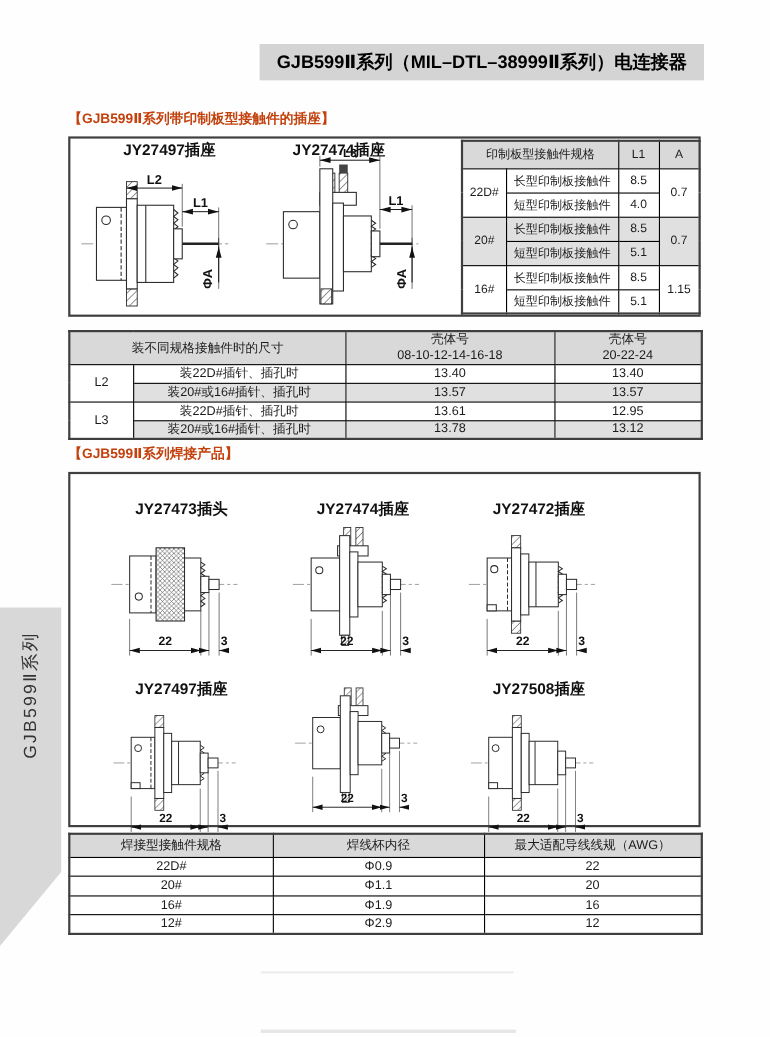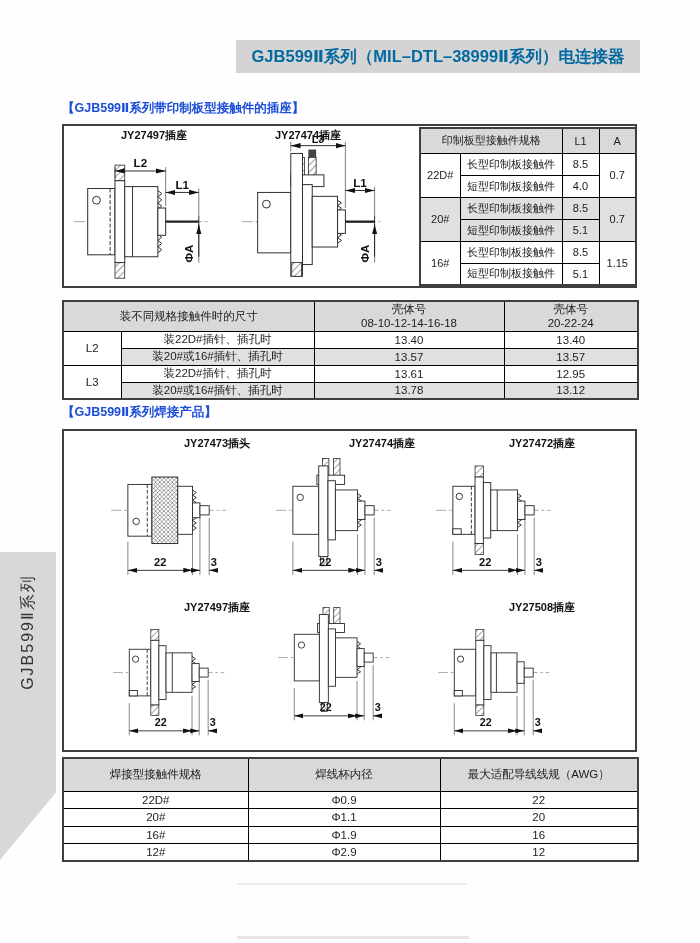--- a/index.html
+++ b/index.html
@@ -3,36 +3,36 @@
 <meta charset="utf-8">
 <style>
   html,body{margin:0;padding:0;background:#fff;}
   *{box-sizing:border-box;}
   .page{position:relative;width:700px;height:943px;background:#fefefe;overflow:hidden;
         font-family:"Liberation Sans","DejaVu Sans",sans-serif;color:#1a1a1a;}
 
   
   .header-bar{position:absolute;left:236px;top:40px;width:404px;height:33px;background:#d4d4d4;
               display:flex;align-items:center;justify-content:center;
-              font-size:16.5px;font-weight:bold;color:#0369a1;white-space:nowrap;}
+              font-size:16.5px;font-weight:bold;color:#000000;white-space:nowrap;}
 
   
   .sidebar-tab{position:absolute;left:0;top:552px;width:56px;height:308px;background:#d8d8d8;
                clip-path:polygon(0 0,100% 0,100% 78%,0 100%);}
   .sidebar-text{position:absolute;left:28px;top:632px;transform:translate(-50%,-50%) rotate(-90deg);
                 font-size:16px;letter-spacing:2px;color:#333;white-space:nowrap;}
 
-  .sec-title{position:absolute;font-size:12.5px;font-weight:bold;color:#1d4ed8;white-space:nowrap;}
+  .sec-title{position:absolute;font-size:12.5px;font-weight:bold;color:#c2410c;white-space:nowrap;}
   .sec1{left:62px;top:100px;} .sec2{left:62px;top:404px;}
 
   .figbox{position:absolute;border:2px solid #3f3f3f;background:#fff;}
   .figbox1{left:62px;top:124px;width:575px;height:164px;}
   .figbox2{left:62px;top:429px;width:575px;height:323px;}
 
-  .fig-title{font-size:11px;font-weight:bold;color:#111;white-space:nowrap;}
+  .fig-title{font-size:14px;font-weight:bold;color:#111;white-space:nowrap;}
   .bigfig-title{position:absolute;width:140px;text-align:center;}
   .bt-a{left:84px;top:128px;} .bt-b{left:238px;top:128px;}
   .bigsvg{position:absolute;}
   .bs-a{left:68px;top:132px;} .bs-b{left:236px;top:132px;}
 
   
   table.tbl{border-collapse:collapse;table-layout:fixed;position:absolute;background:#fff;}
   table.tbl td{border:1px solid #000000;text-align:center;vertical-align:middle;padding:0 2px;
                color:#1c1c1c;overflow:hidden;white-space:nowrap;}
   table.tbl{border:2px solid #3f3f3f;}
@@ -43,24 +43,24 @@
   .spec-tbl td{height:22px;}
   .spec-tbl tr.hd td{height:25px;}
 
   .dim-tbl{left:62px;top:300px;width:575px;font-size:11.5px;}
   .dim-tbl td{height:17px;}
   .dim-tbl tr.hd td{height:30px;}
   .two-line span{display:block;line-height:14px;}
 
   .weld-tbl{left:62px;top:757px;width:575px;font-size:11.5px;}
   .weld-tbl td{height:17.5px;}
-  .weld-tbl tr.hd td{height:33px;}
+  .weld-tbl tr.hd td{height:21px;}
 
   
-  .figcell{position:absolute;width:170px;text-align:right;}
+  .figcell{position:absolute;width:170px;text-align:center;margin-top:18px;}
   .fc-c1{left:80px;} .fc-c2{left:245px;} .fc-c3{left:405px;}
   .fc-r1{top:436px;} .fc-r2{top:600px;}
   .fc-r1 svg{width:150px;height:134px;margin-top:2px;}
   .fc-r2 svg{width:150px;height:130px;margin-top:2px;}
 
   
   .fw{fill:#fff;stroke:#2b2b2b;stroke-width:1;}
   .ln{fill:none;stroke:#2b2b2b;stroke-width:1;}
   .cl{fill:none;stroke:#8a8a8a;stroke-width:0.8;stroke-dasharray:11 3 3 3;}
   .ext{stroke:#444;stroke-width:0.7;}

